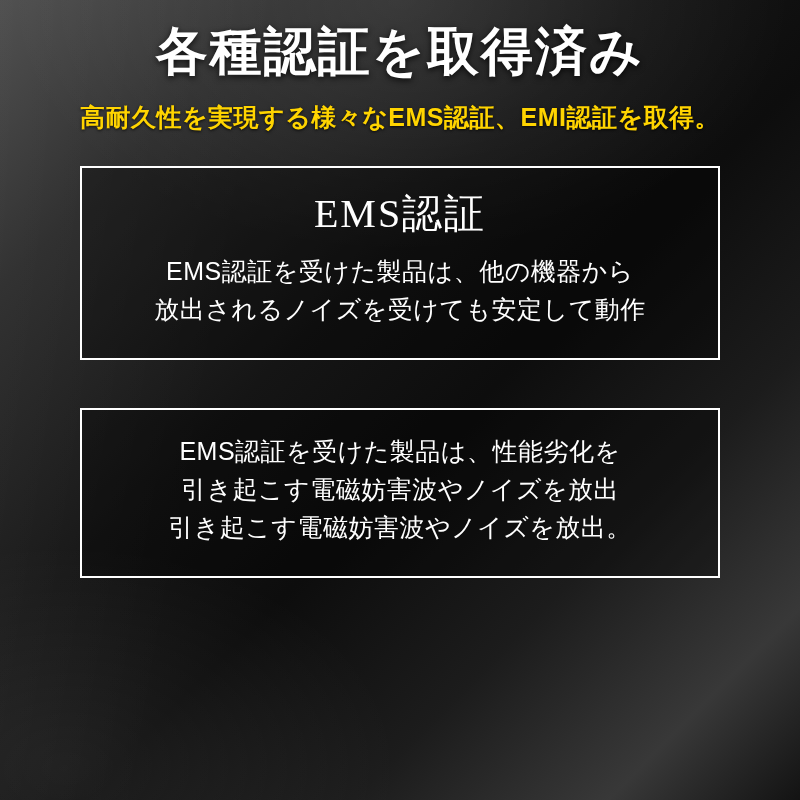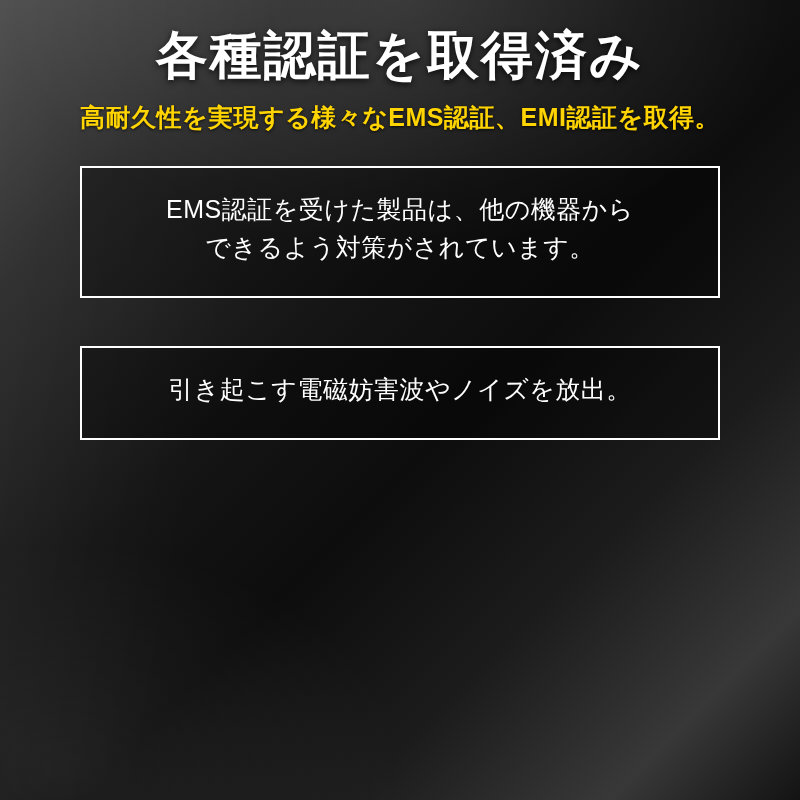--- a/index.html
+++ b/index.html
@@ -33,21 +33,21 @@
   }
 
   .header {
     position: relative;
     padding-top: 26px;
     text-align: center;
     z-index: 2;
   }
   .main-title {
     color: #ffffff;
-    font-family: Liberation Sans, sans-serif;
+    font-family: Liberation Mono, monospace;
     font-size: 52px;
     font-weight: 700;
     letter-spacing: 2px;
     line-height: 1.15;
     margin: 0;
     text-shadow: 0 2px 6px rgba(0,0,0,0.8);
   }
   .sub-title {
     color: #ffd400;
     font-size: 25px;
@@ -103,26 +103,29 @@
 <div class="page">
 
   <div class="header">
     <h1 class="main-title">各種認証を取得済み</h1>
     <p class="sub-title">高耐久性を実現する様々なEMS認証、EMI認証を取得。</p>
   </div>
 
   <div class="cards">
 
     <div class="card">
+      <h2 class="card-title">EMS認証</h2>
       <p class="card-body">
         <span class="line">EMS認証を受けた製品は、他の機器から</span>
-        <span class="line">できるよう対策がされています。</span>
+        <span class="line">放出されるノイズを受けても安定して動作</span>
       </p>
     </div>
 
     <div class="card">
       <p class="card-body">
+        <span class="line">EMS認証を受けた製品は、性能劣化を</span>
+        <span class="line">引き起こす電磁妨害波やノイズを放出</span>
         <span class="line">引き起こす電磁妨害波やノイズを放出。</span>
       </p>
     </div>
 
   </div>
 </div>
 
 </body></html>

